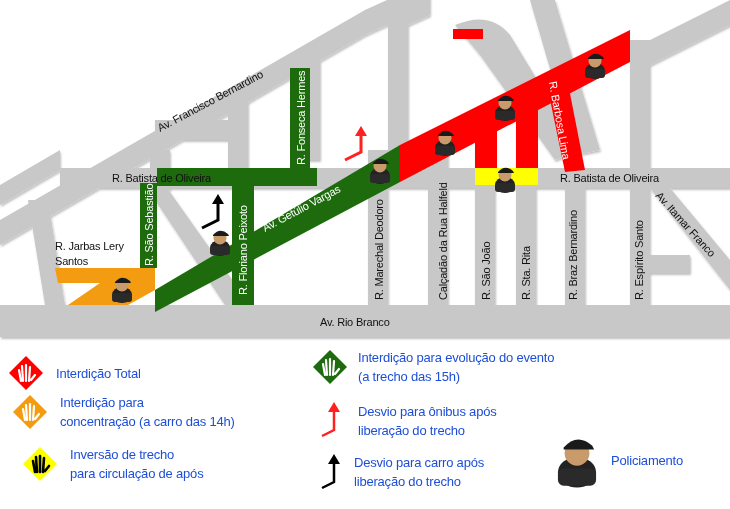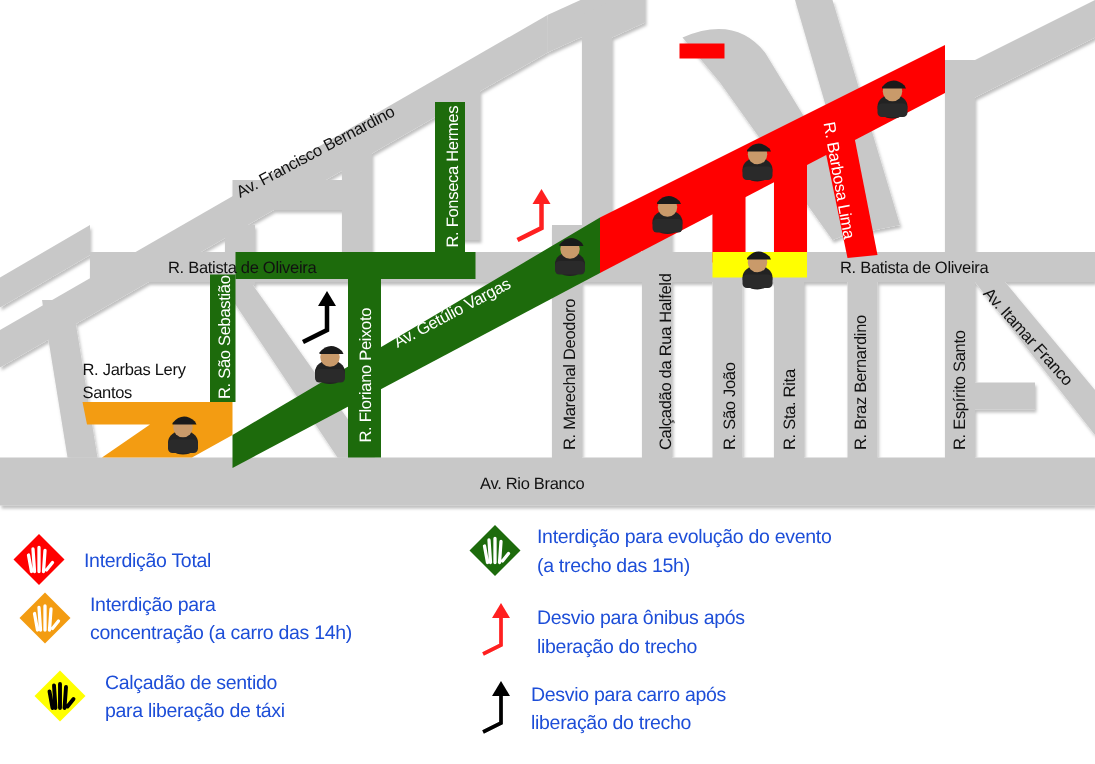--- a/index.html
+++ b/index.html
@@ -143,22 +143,22 @@
         <span>Interdição para</span>
         <span>concentração (a carro das 14h)</span>
       </div>
   </div>
   <div class="leg-item" style="left:22px;top:100px;">
     <svg width="36" height="36">
         <polygon points="18,1 35,18 18,35 1,18" fill="#ffff00"></polygon>
         <path d="M13,26 L11,15 M15,26 L14,11 M18,26 L18,10 M21,26 L22,12 M23,25 L27,20" stroke="#000" stroke-width="2.6" stroke-linecap="round"></path>
       </svg>
     <div class="leg-text" style="margin-left:12px;">
-        <span>Calçadão de sentido</span>
-        <span>para liberação de táxi</span>
+        <span>Inversão de trecho</span>
+        <span>para circulação de após</span>
       </div>
   </div>
   <div class="leg-item" style="left:312px;top:3px;">
     <svg width="36" height="36">
         <polygon points="18,1 35,18 18,35 1,18" fill="#1d6b0c"></polygon>
         <path d="M13,26 L11,15 M15,26 L14,11 M18,26 L18,10 M21,26 L22,12 M23,25 L27,20" stroke="#fff" stroke-width="2.2" stroke-linecap="round"></path>
       </svg>
     <div class="leg-text" style="margin-left:10px;">
         <span>Interdição para evolução do evento</span>
         <span>(a trecho das 15h)</span>
@@ -177,13 +177,21 @@
   <div class="leg-item" style="left:318px;top:107px;">
     <svg width="28" height="40">
         <polyline points="4,36 16,30 16,8" stroke="#000" stroke-width="2.5" fill="none"></polyline>
         <polygon points="16,2 10,12 22,12" fill="#000"></polygon>
       </svg>
     <div class="leg-text" style="margin-left:8px;">
         <span>Desvio para carro após</span>
         <span>liberação do trecho</span>
       </div>
   </div>
+  <div class="leg-item" style="left:555px;top:85px;">
+    <svg width="44" height="60" viewBox="-15 -18 30 40">
+        <use href="#cop" x="0" y="0" transform="scale(1.3)"></use>
+      </svg>
+    <div class="leg-text" style="margin-left:12px;">
+        <span>Policiamento</span>
+      </div>
+  </div>
 </div>
 
 </body></html>

